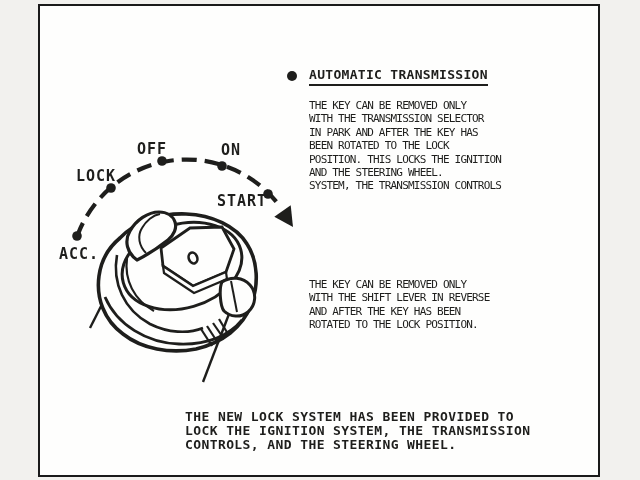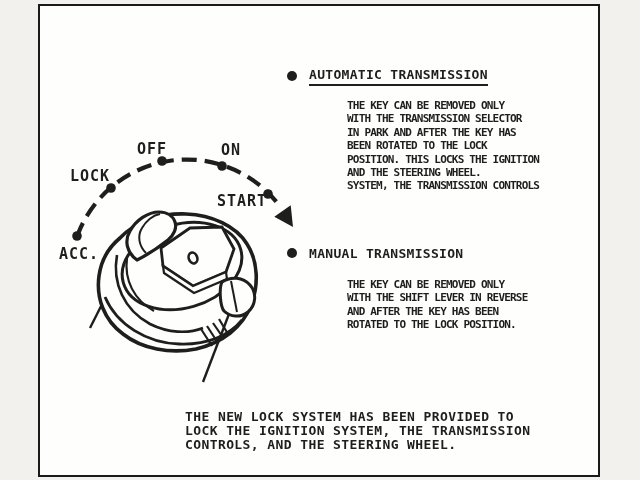--- a/index.html
+++ b/index.html
@@ -28,22 +28,22 @@
   .bullet{
     width:10px;height:10px;border-radius:50%;background:#1e1e1c;
     flex:0 0 10px;margin-right:12px;
   }
   .heading-text{
     font-size:13px;font-weight:bold;letter-spacing:0.3px;white-space:pre;
   }
   .heading-text.underlined{border-bottom:2px solid #1e1e1c;padding-bottom:2px;}
   .body-block{position:absolute;}
   .body-line{
-    font-size:11px;font-weight:bold;letter-spacing:-0.8px;
-    line-height:13.4px;white-space:pre;margin-left:38px;
+    font-size:11px;font-weight:normal;letter-spacing:-0.8px;
+    line-height:13.4px;white-space:pre;
   }
   .footer-block{position:absolute;}
   .footer-line{
     font-size:13px;font-weight:bold;letter-spacing:0.4px;
     line-height:14.2px;white-space:pre;margin-left:35px;
   }
 </style>
 </head>
 <body>
 
@@ -123,43 +123,39 @@
         <line class="ink-stroke" x1="207" y1="326" x2="218" y2="343" stroke-width="2.2"></line>
         <line class="ink-stroke" x1="213" y1="323" x2="224" y2="339" stroke-width="2.2"></line>
         <line class="ink-stroke" x1="219" y1="319" x2="228" y2="334" stroke-width="2.2"></line>
       </g>
 
       <line class="ink-stroke" x1="229" y1="314" x2="203" y2="382" stroke-width="2.4"></line>
     </g>
   </svg>
 
   <div class="pos-label" style="left:59px;top:248px">ACC.</div>
-  <div class="pos-label" style="left:70px;top:170px">LOCK</div>
+  <div class="pos-label" style="left:76px;top:170px">LOCK</div>
   <div class="pos-label" style="left:137px;top:143px">OFF</div>
   <div class="pos-label" style="left:221px;top:144px">ON</div>
   <div class="pos-label" style="left:217px;top:195px">START</div>
 
   <div class="heading-row" style="left:287px;top:68px">
     <span class="bullet"></span>
     <span class="heading-text underlined">AUTOMATIC TRANSMISSION</span>
   </div>
   <div class="body-block" style="left:309px;top:99px">
     <div class="body-line">THE KEY CAN BE REMOVED ONLY</div>
     <div class="body-line">WITH THE TRANSMISSION SELECTOR</div>
     <div class="body-line">IN PARK AND AFTER THE KEY HAS</div>
     <div class="body-line">BEEN ROTATED TO THE LOCK</div>
     <div class="body-line">POSITION. THIS LOCKS THE IGNITION</div>
     <div class="body-line">AND THE STEERING WHEEL.</div>
     <div class="body-line">SYSTEM, THE TRANSMISSION CONTROLS</div>
   </div>
 
-  <div class="heading-row" style="left:287px;top:245px">
-    <span class="bullet"></span>
-    <span class="heading-text">MANUAL TRANSMISSION</span>
-  </div>
   <div class="body-block" style="left:309px;top:278px">
     <div class="body-line">THE KEY CAN BE REMOVED ONLY</div>
     <div class="body-line">WITH THE SHIFT LEVER IN REVERSE</div>
     <div class="body-line">AND AFTER THE KEY HAS BEEN</div>
     <div class="body-line">ROTATED TO THE LOCK POSITION.</div>
   </div>
 
   <div class="footer-block" style="left:150px;top:410px">
     <div class="footer-line">THE NEW LOCK SYSTEM HAS BEEN PROVIDED TO</div>
     <div class="footer-line">LOCK THE IGNITION SYSTEM, THE TRANSMISSION</div>

